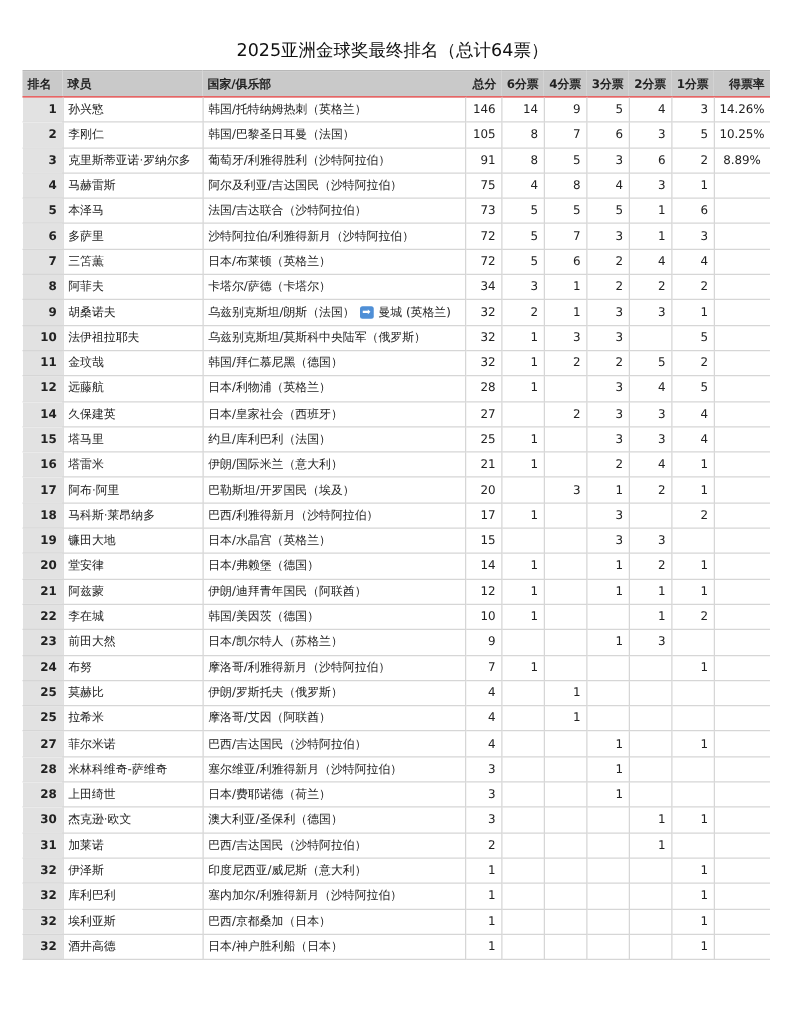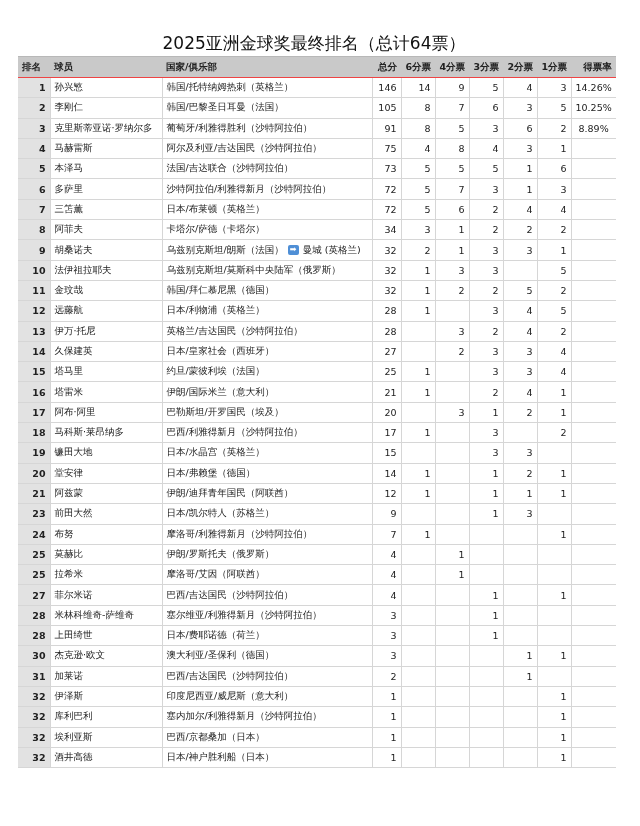--- a/index.html
+++ b/index.html
@@ -1,17 +1,17 @@
 <!DOCTYPE html>
 <html><head>
 <meta charset="utf-8">
 <style>
   html, body { margin:0; padding:0; background:#ffffff; }
   body { width:640px; height:826px; position:relative; font-family:"DejaVu Sans","Liberation Sans",sans-serif; color:#222; }
-  .title { position:absolute; top:32px; left:0; width:628px; text-align:center; font-size:17px; color:#111; }
+  .title { position:absolute; top:32px; left:0; width:628px; text-align:center; font-size:14px; color:#111; }
   table { position:absolute; top:56px; left:18px; border-collapse:collapse; table-layout:fixed; font-size:9.5px; }
   th { background:#c9c9c9; font-weight:bold; height:20px; padding:0 4px; text-align:left; color:#222; border-top:1px solid #b8b8b8; border-bottom:1px solid #ef4444; white-space:nowrap; }
   th.num { text-align:right;margin-left:22px; }
   td { height:19.3px; padding:0 4px; border:1px solid #d6d6d6; white-space:nowrap; overflow:hidden; }
   td.rank { background:#e2e2e2; text-align:right; font-weight:bold; border-left:none; }
   td.num { text-align:right; }
   td.rate { text-align:center; border-right:none; }
   tr:last-child td { border-bottom:1px solid #d6d6d6; }
   .arrow { display:inline-block; width:11px; height:10px; background:#4f8fd6; border-radius:2px; color:#fff; font-size:8px; line-height:10px; text-align:center; vertical-align:middle; margin:0 4px; }
 </style>
@@ -186,47 +186,35 @@
         <td>日本/利物浦（英格兰）</td>
         <td class="num">28</td>
         <td class="num">1</td>
         <td class="num"></td>
         <td class="num">3</td>
         <td class="num">4</td>
         <td class="num">5</td>
         <td class="rate"></td>
       </tr>
       <tr>
-        <td class="rank">13</td>
-        <td>伊万·托尼</td>
-        <td>英格兰/吉达国民（沙特阿拉伯）</td>
-        <td class="num">28</td>
-        <td class="num"></td>
-        <td class="num">3</td>
-        <td class="num">2</td>
-        <td class="num">4</td>
-        <td class="num">2</td>
-        <td class="rate"></td>
-      </tr>
-      <tr>
         <td class="rank">14</td>
         <td>久保建英</td>
         <td>日本/皇家社会（西班牙）</td>
         <td class="num">27</td>
         <td class="num"></td>
         <td class="num">2</td>
         <td class="num">3</td>
         <td class="num">3</td>
         <td class="num">4</td>
         <td class="rate"></td>
       </tr>
       <tr>
         <td class="rank">15</td>
         <td>塔马里</td>
-        <td>约旦/蒙彼利埃（法国）</td>
+        <td>约旦/库利巴利（法国）</td>
         <td class="num">25</td>
         <td class="num">1</td>
         <td class="num"></td>
         <td class="num">3</td>
         <td class="num">3</td>
         <td class="num">4</td>
         <td class="rate"></td>
       </tr>
       <tr>
         <td class="rank">16</td>
@@ -294,20 +282,32 @@
         <td>伊朗/迪拜青年国民（阿联酋）</td>
         <td class="num">12</td>
         <td class="num">1</td>
         <td class="num"></td>
         <td class="num">1</td>
         <td class="num">1</td>
         <td class="num">1</td>
         <td class="rate"></td>
       </tr>
       <tr>
+        <td class="rank">22</td>
+        <td>李在城</td>
+        <td>韩国/美因茨（德国）</td>
+        <td class="num">10</td>
+        <td class="num">1</td>
+        <td class="num"></td>
+        <td class="num"></td>
+        <td class="num">1</td>
+        <td class="num">2</td>
+        <td class="rate"></td>
+      </tr>
+      <tr>
         <td class="rank">23</td>
         <td>前田大然</td>
         <td>日本/凯尔特人（苏格兰）</td>
         <td class="num">9</td>
         <td class="num"></td>
         <td class="num"></td>
         <td class="num">1</td>
         <td class="num">3</td>
         <td class="num"></td>
         <td class="rate"></td>

